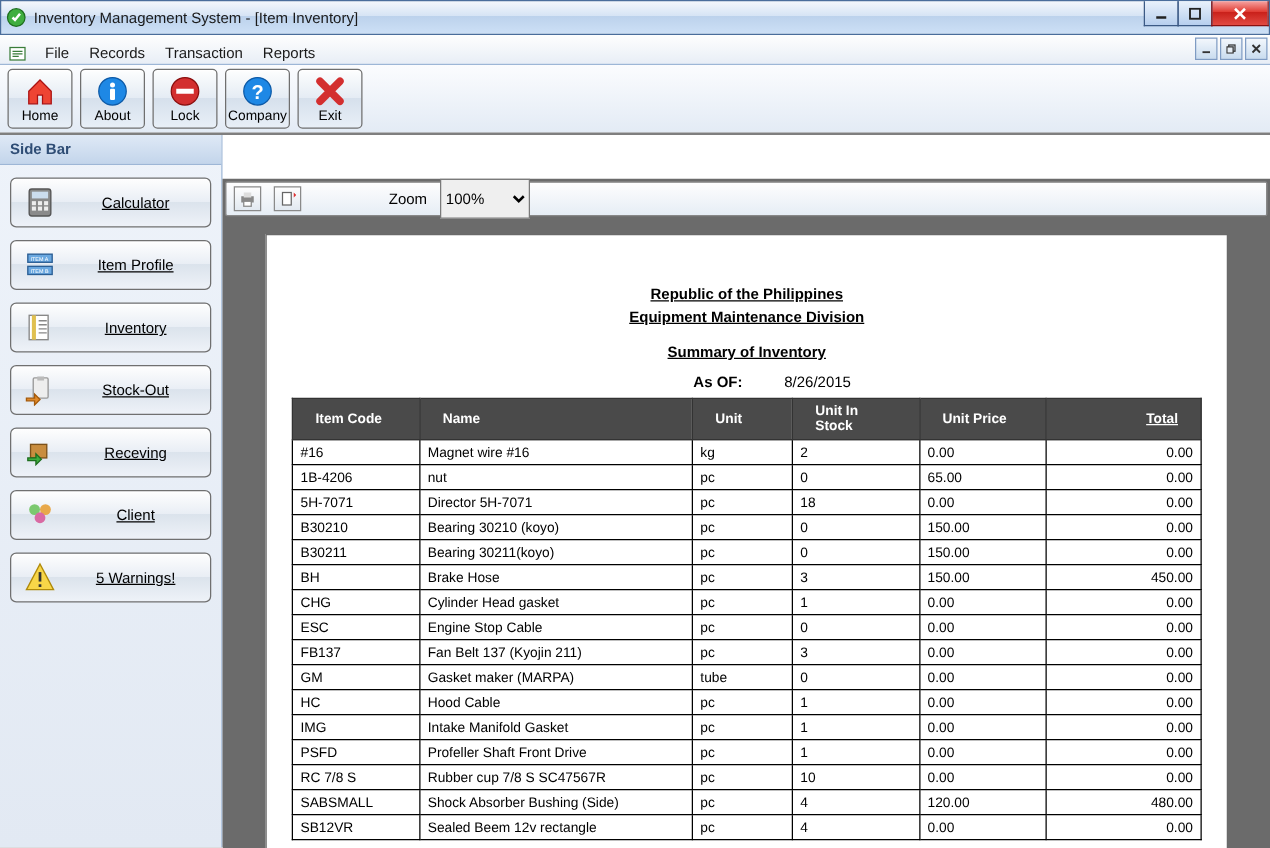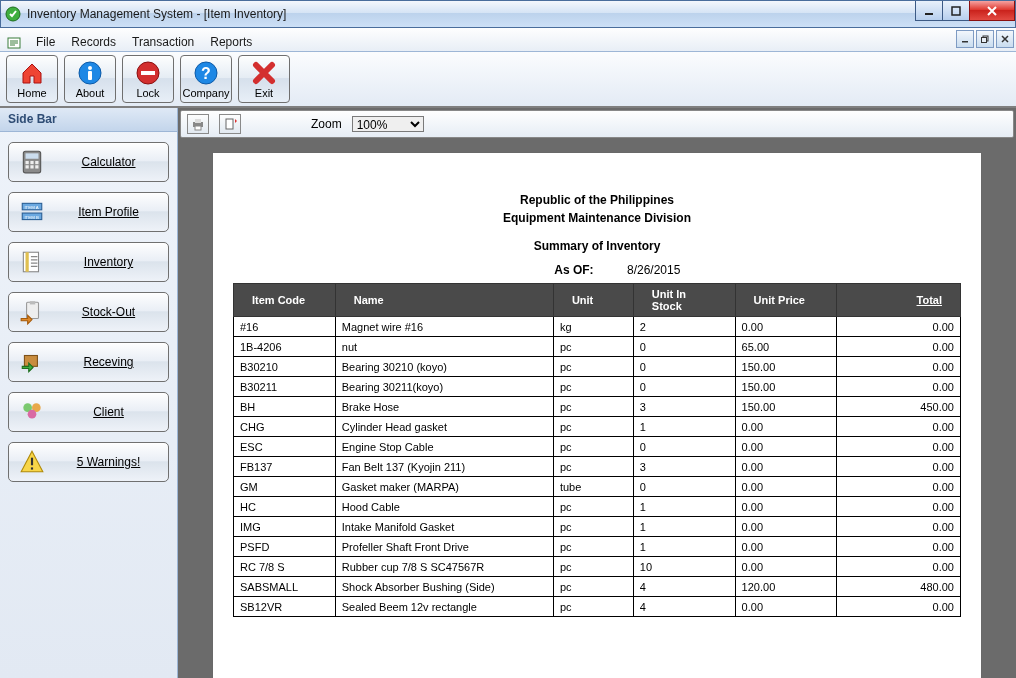--- a/index.html
+++ b/index.html
@@ -26,30 +26,30 @@
 
 .body { display:flex; height:calc(678px - 28px - 24px - 56px); }
 
 .sidebar { width:178px; background:linear-gradient(to bottom,#eef3fa,#e2e9f3); border-right:1px solid #9db6d6; display:flex; flex-direction:column;}
 .sidebar .sbhdr { height:24px; background:linear-gradient(to bottom,#dfe9f6,#c3d5eb); border-bottom:1px solid #9db6d6; font-size:12px; font-weight:bold; color:#2f4d75; padding:4px 8px;}
 .sidebar .sbitems { padding:10px 8px; display:flex; flex-direction:column; gap:10px;}
 .sbbtn { height:40px; border:1px solid #707070; border-radius:5px; background:linear-gradient(to bottom,#fefefe,#e9eef5 48%,#dbe3ec 49%,#eef2f8); display:flex; align-items:center; padding:0 10px; cursor:default; font-size:12px; box-shadow:0 1px 0 #fff inset;}
 .sbbtn .sicon { width:26px; height:26px; margin-right:14px; display:flex; align-items:center; justify-content:center;}
 .sbbtn .slbl { flex:1; text-align:center; text-decoration:underline; color:#000;}
 
-.viewer { flex:1; display:flex; flex-direction:column; background:#6b6b6b; }
+.viewer { flex:1; display:flex; flex-direction:column; background:#6b6b6b;margin-top:35px; }
 .vtoolbar { height:28px; background:linear-gradient(to bottom,#fefefe,#e6edf5); border:1px solid #888; margin:2px; border-radius:2px; display:flex; align-items:center; padding:0 6px; gap:10px; font-size:12px;}
 .vtoolbar .vbtn { width:22px; height:20px; border:1px solid #8a8a8a; background:linear-gradient(to bottom,#fdfdfd,#e2e9f1); display:flex; align-items:center; justify-content:center; cursor:default;}
 .vtoolbar .zoomlbl { margin-left:60px;}
-.vtoolbar select { width:72px; height:16px; font-size:12px; border:1px solid #7a7a7a;}
+.vtoolbar select { width:72px; height:32px; font-size:12px; border:1px solid #7a7a7a;}
 
 .page-area { flex:1; position:relative; overflow:hidden; }
 .page-scroll { position:absolute; inset:0; overflow-y:scroll; background:#6b6b6b; }
 .page { width:770px; margin:12px auto 40px auto; background:#fff; border:1px solid #696969; padding:40px 20px 20px 20px; min-height:900px;}
-.page .rhdr { text-align:center; font-size:12px; font-weight:bold; margin-bottom:4px;}
+.page .rhdr { text-align:center; font-size:12px; font-weight:bold; margin-bottom:4px;text-decoration:underline;}
 .page .asof { text-align:center; font-size:12px; margin:10px 0 6px 0;}
 .page .asof .lbl { font-weight:bold; display:inline-block; width:80px; text-align:right; margin-right:30px;}
 
 table.data { width:100%; border-collapse:collapse; font-size:11px; }
 table.data th { background:#4a4a4a; color:#fff; text-align:left; padding:4px 18px; border:1px solid #333; font-weight:bold;}
 table.data th.right { text-align:right;text-decoration:underline;}
 table.data td { border:1px solid #000; padding:3px 6px; height:20px; color:#000;}
 table.data td.right { text-align:right;}
 
 ::-webkit-scrollbar { width:18px; }
@@ -300,20 +300,28 @@
                 </tr>
                 <tr>
                   <td>1B-4206</td>
                   <td>nut</td>
                   <td>pc</td>
                   <td>0</td>
                   <td>65.00</td>
                   <td class="right">0.00</td>
                 </tr>
                 <tr>
+                  <td>5H-7071</td>
+                  <td>Director 5H-7071</td>
+                  <td>pc</td>
+                  <td>18</td>
+                  <td>0.00</td>
+                  <td class="right">0.00</td>
+                </tr>
+                <tr>
                   <td>B30210</td>
                   <td>Bearing 30210 (koyo)</td>
                   <td>pc</td>
                   <td>0</td>
                   <td>150.00</td>
                   <td class="right">0.00</td>
                 </tr>
                 <tr>
                   <td>B30211</td>
                   <td>Bearing 30211(koyo)</td>

